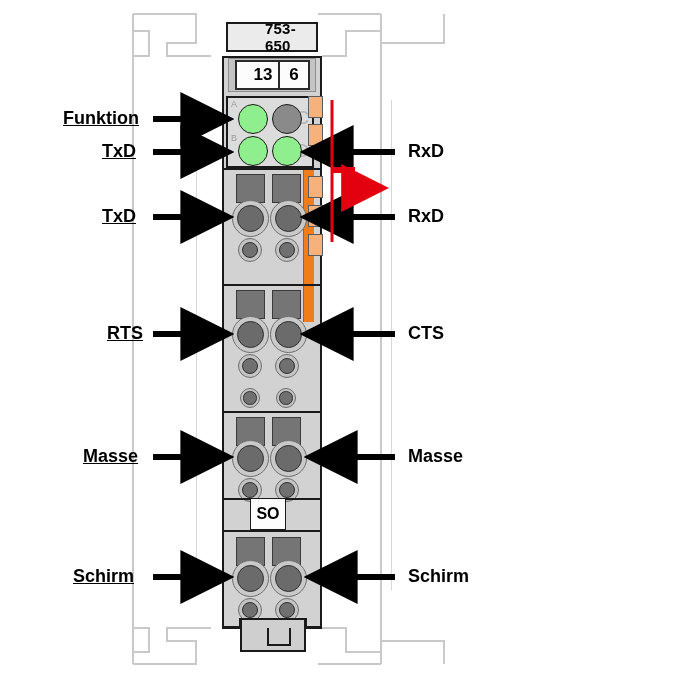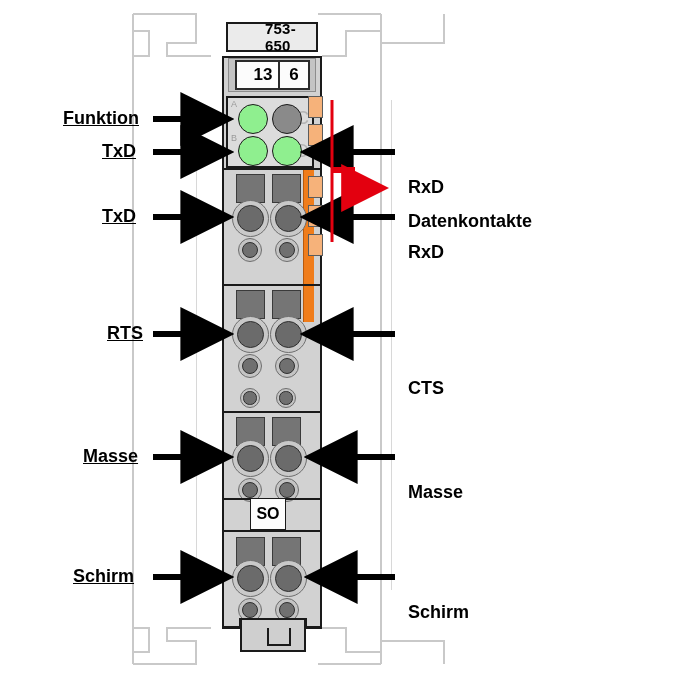--- a/index.html
+++ b/index.html
@@ -49,21 +49,21 @@
   .solab{position:absolute;background:#fdfdfd;border:1.6px solid #1a1a1a;box-sizing:border-box;
          display:flex;align-items:center;justify-content:center;
          font-size:16px;font-weight:bold;color:#000;}
 
   
   .foot{position:absolute;background:#cfcfcf;border:2px solid #1a1a1a;box-sizing:border-box;}
 
   
   .clabel{position:absolute;font-size:18px;color:#000;font-weight:bold;white-space:nowrap;}
   .clabel.l{text-align:right;text-decoration:underline;}
-  .clabel.r{text-align:left;margin-top:36px;}
+  .clabel.r{text-align:left;}
 
   
   .guide{position:absolute;width:1px;background:#d8d8d8;}
 
   svg.ovl{position:absolute;left:0;top:0;width:700px;height:700px;overflow:visible;}
 </style>
 </head>
 <body>
 
 <div id="stage">
@@ -205,19 +205,18 @@
   </svg>
 
   <span class="clabel l" style="left:63px;top:108px;">Funktion</span>
   <span class="clabel l" style="left:102px;top:141px;">TxD</span>
   <span class="clabel l" style="left:102px;top:206px;">TxD</span>
   <span class="clabel l" style="left:107px;top:323px;">RTS</span>
   <span class="clabel l" style="left:83px;top:446px;">Masse</span>
   <span class="clabel l" style="left:73px;top:566px;">Schirm</span>
 
   <span class="clabel r" style="left:408px;top:141px;">RxD</span>
-  <span class="clabel r" style="left:408px;top:175px;">Datenkontakte</span>
   <span class="clabel r" style="left:408px;top:206px;">RxD</span>
-  <span class="clabel r" style="left:408px;top:342px;">CTS</span>
+  <span class="clabel r" style="left:408px;top:323px;">CTS</span>
   <span class="clabel r" style="left:408px;top:446px;">Masse</span>
   <span class="clabel r" style="left:408px;top:566px;">Schirm</span>
 
 </div>
 
 </body></html>

